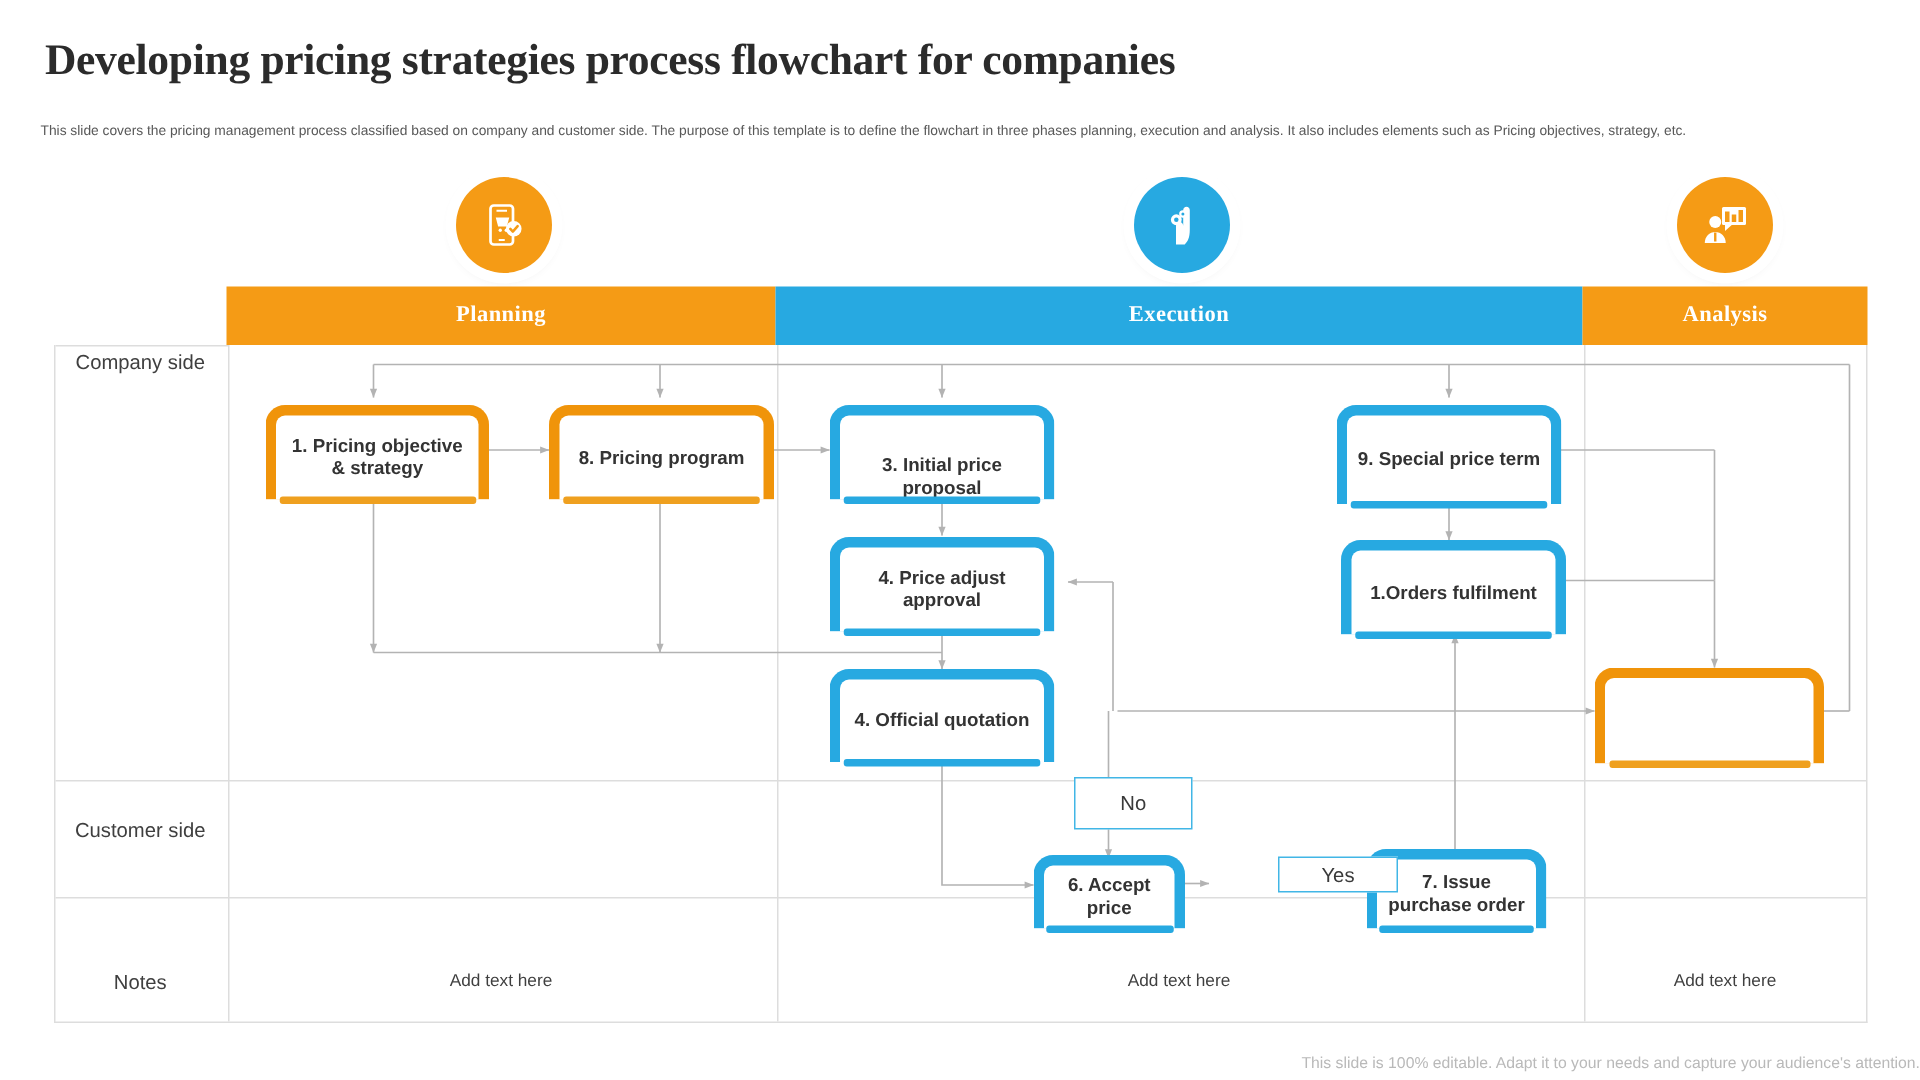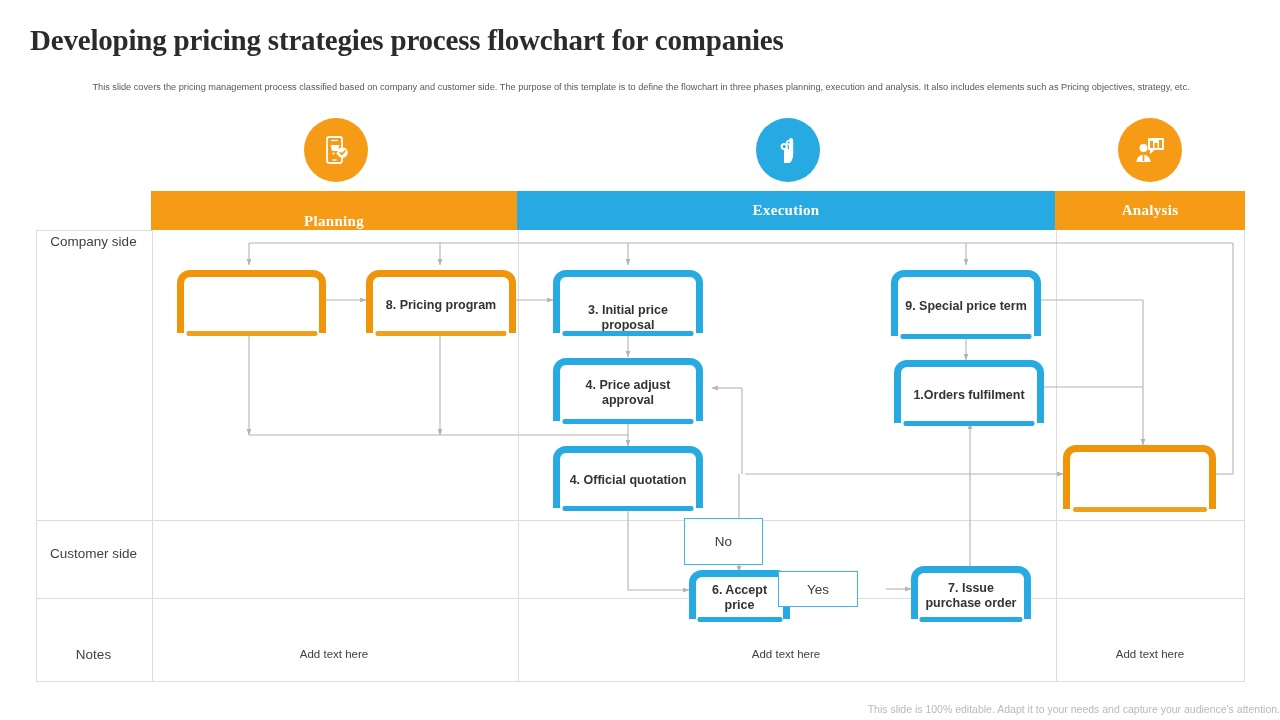--- a/index.html
+++ b/index.html
@@ -31,21 +31,21 @@
     white-space: nowrap;
   }
   #slide-subtitle {
     position: absolute;
     left: 27px;
     top: 81px;
     width: 1228px;
     font-size: 9.2px;
     line-height: 12.5px;
     color: #585858;
-    text-align: center;
+    text-align: left;
   }
 
   
   .phase-badge {
     position: absolute;
     width: 64px;
     height: 64px;
     border-radius: 50%;
     box-shadow: 0 0 0 7px rgba(255,255,255,1), 0 2px 9px rgba(0,0,0,0.20);
     display: flex;
@@ -223,21 +223,21 @@
     <rect x="17" y="8" width="3" height="7" fill="#f59b15"></rect>
     <rect x="21.5" y="10" width="3" height="5" fill="#f59b15"></rect>
     <rect x="26" y="7" width="3" height="8" fill="#f59b15"></rect>
     <circle cx="10.5" cy="15" r="4" fill="#ffffff"></circle>
     <path d="M3.5 29 c0-4.2 3.2-7.3 7-7.3 3.8 0 7 3.1 7 7.3 z" fill="#ffffff"></path>
     <rect x="9.7" y="22" width="1.6" height="6" fill="#f59b15"></rect>
   </svg>
 </div>
 
 <div id="phase-bar">
-  <div class="phase-cell" style="width:366px; background:#f59b15;align-items:flex-end;">
+  <div class="phase-cell" style="width:366px; background:#f59b15;">
     <span>Planning</span>
   </div>
   <div class="phase-cell" style="width:538px; background:#27a9e1;">
     <span>Execution</span>
   </div>
   <div class="phase-cell" style="width:190px; background:#f59b15;">
     <span>Analysis</span>
   </div>
 </div>
 
@@ -317,20 +317,21 @@
     <path d="M1233,243 L1233,474"></path>
     <path d="M1216,474 L1233,474"></path>
 
     <path d="M1143,300 L1143,387"></path>
 
     <path d="M739,474 L739,518"></path>
   </g>
 </svg>
 
 <div class="pbox orange" style="left:177px; top:270px; width:149px; height:63px;">
+  <span>1. Pricing objective &amp; strategy</span>
   <span class="underline" style="width:131px;"></span>
 </div>
 
 <div class="pbox orange" style="left:366px; top:270px; width:150px; height:63px;">
   <span>8. Pricing program</span>
   <span class="underline" style="width:131px;"></span>
 </div>
 
 <div class="pbox blue" style="left:553px; top:270px; width:150px; height:63px;align-items:flex-end;">
   <span>3. Initial price proposal</span>
@@ -364,21 +365,21 @@
 
 <div class="pbox blue" style="left:891px; top:270px; width:150px; height:66px;">
   <span>9. Special price term</span>
   <span class="underline" style="width:131px;"></span>
 </div>
 
 <div class="pbox orange" style="left:1063px; top:445px; width:153px; height:64px;">
   <span class="underline" style="width:134px;"></span>
 </div>
 
-<div class="dbox" style="left:684px; top:518px; width:79px; height:47px;">
+<div class="dbox" style="left:716px; top:518px; width:79px; height:35px;">
   <span>No</span>
 </div>
 
-<div class="dbox" style="left:778px; top:571px; width:80px; height:36px;">
+<div class="dbox" style="left:852px; top:571px; width:80px; height:24px;">
   <span>Yes</span>
 </div>
 
 <div id="footer-note">This slide is 100% editable. Adapt it to your needs and capture your audience's attention.</div>
 
 </body></html>

